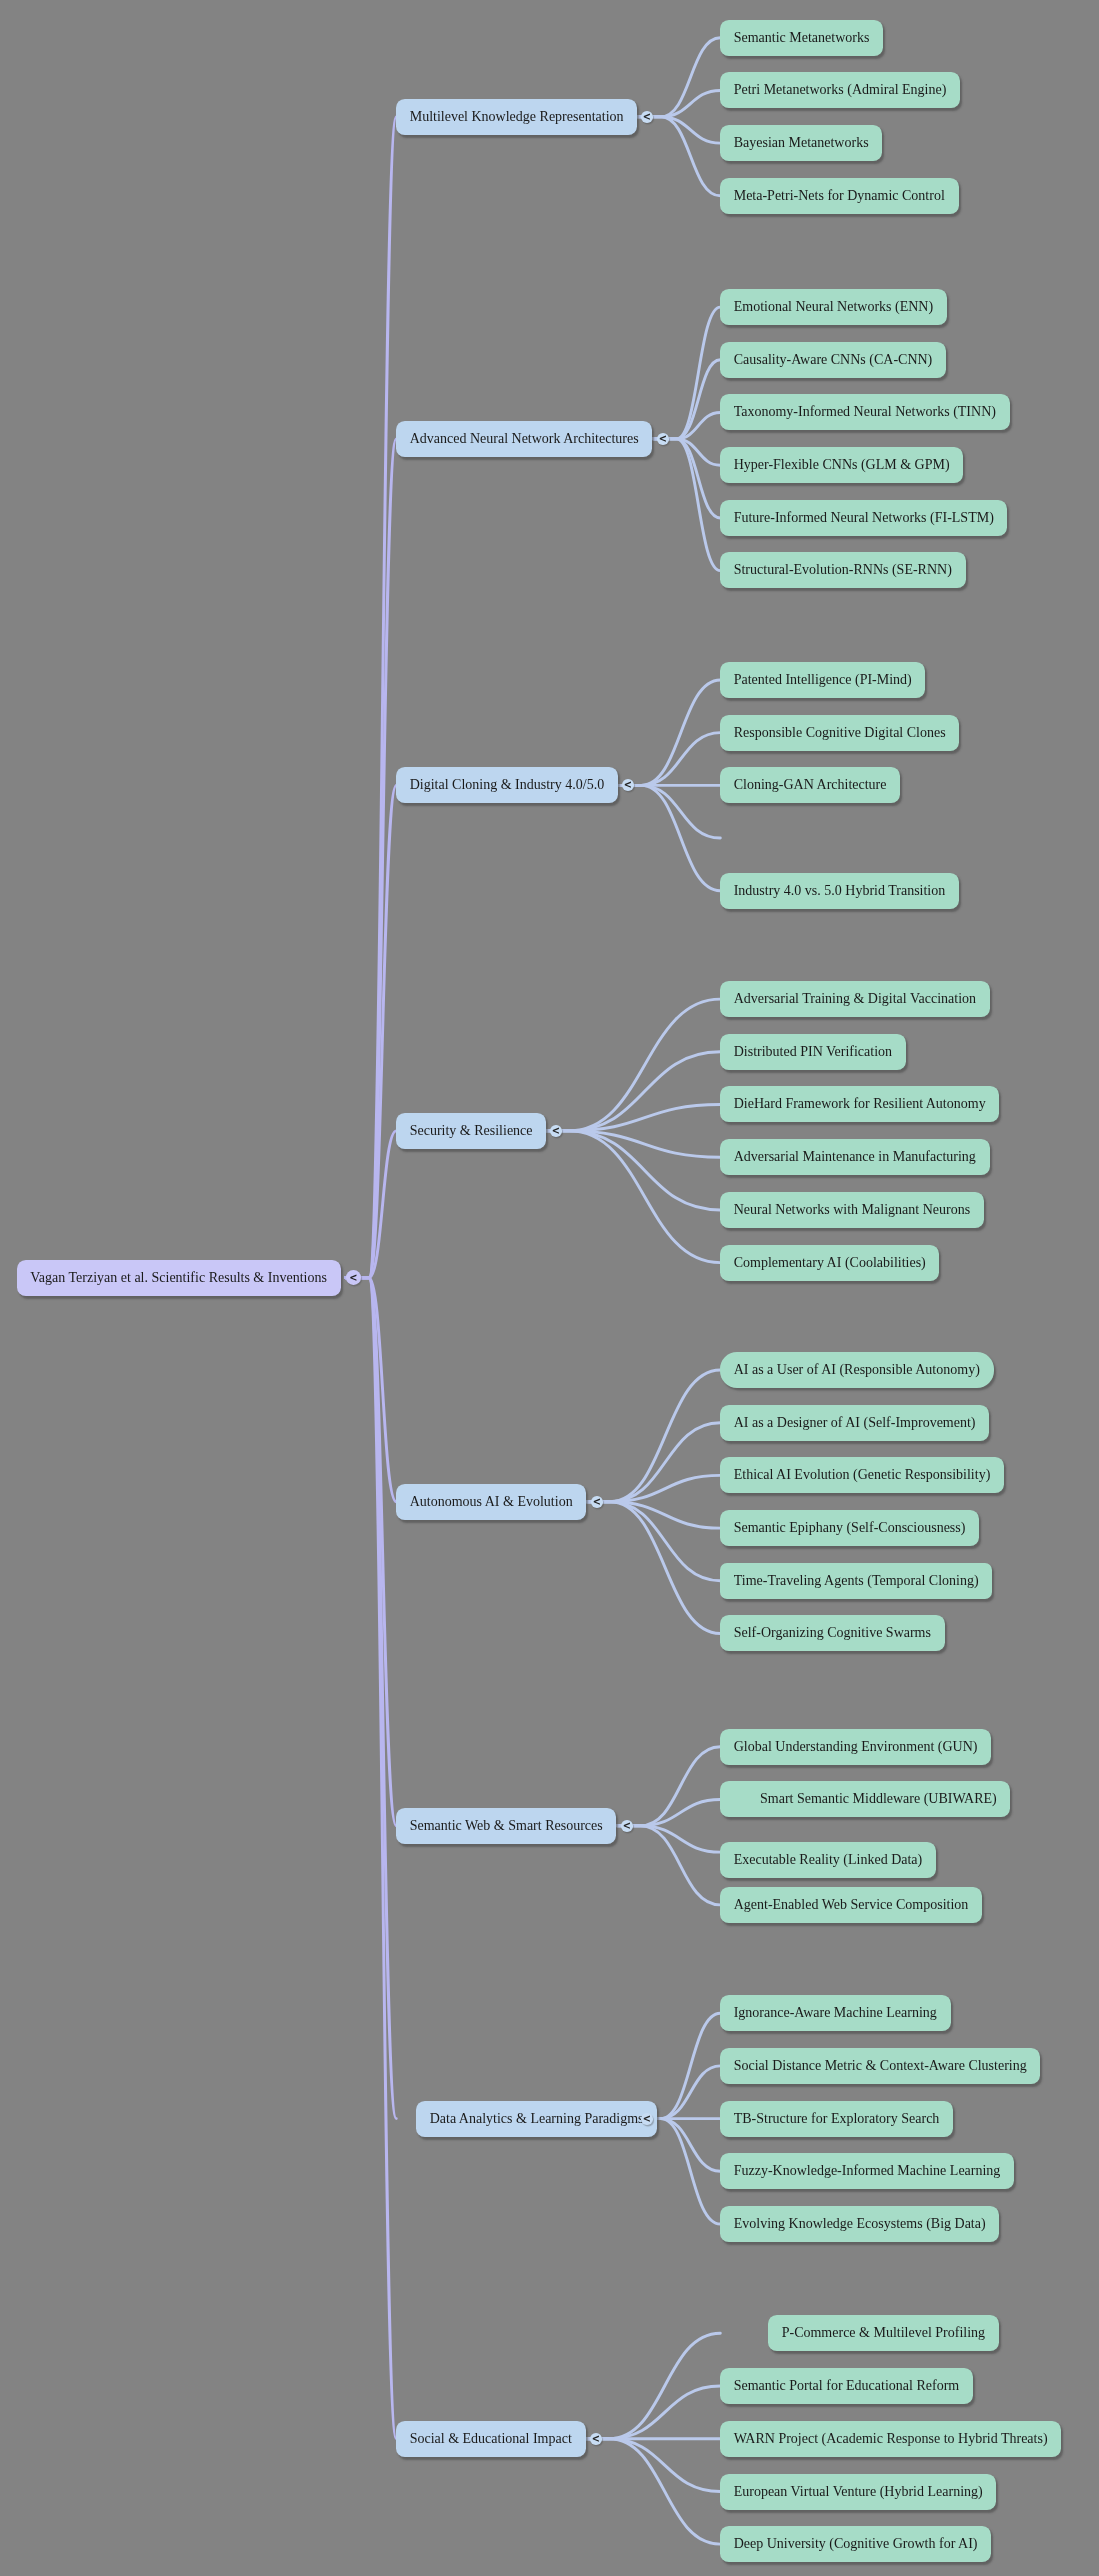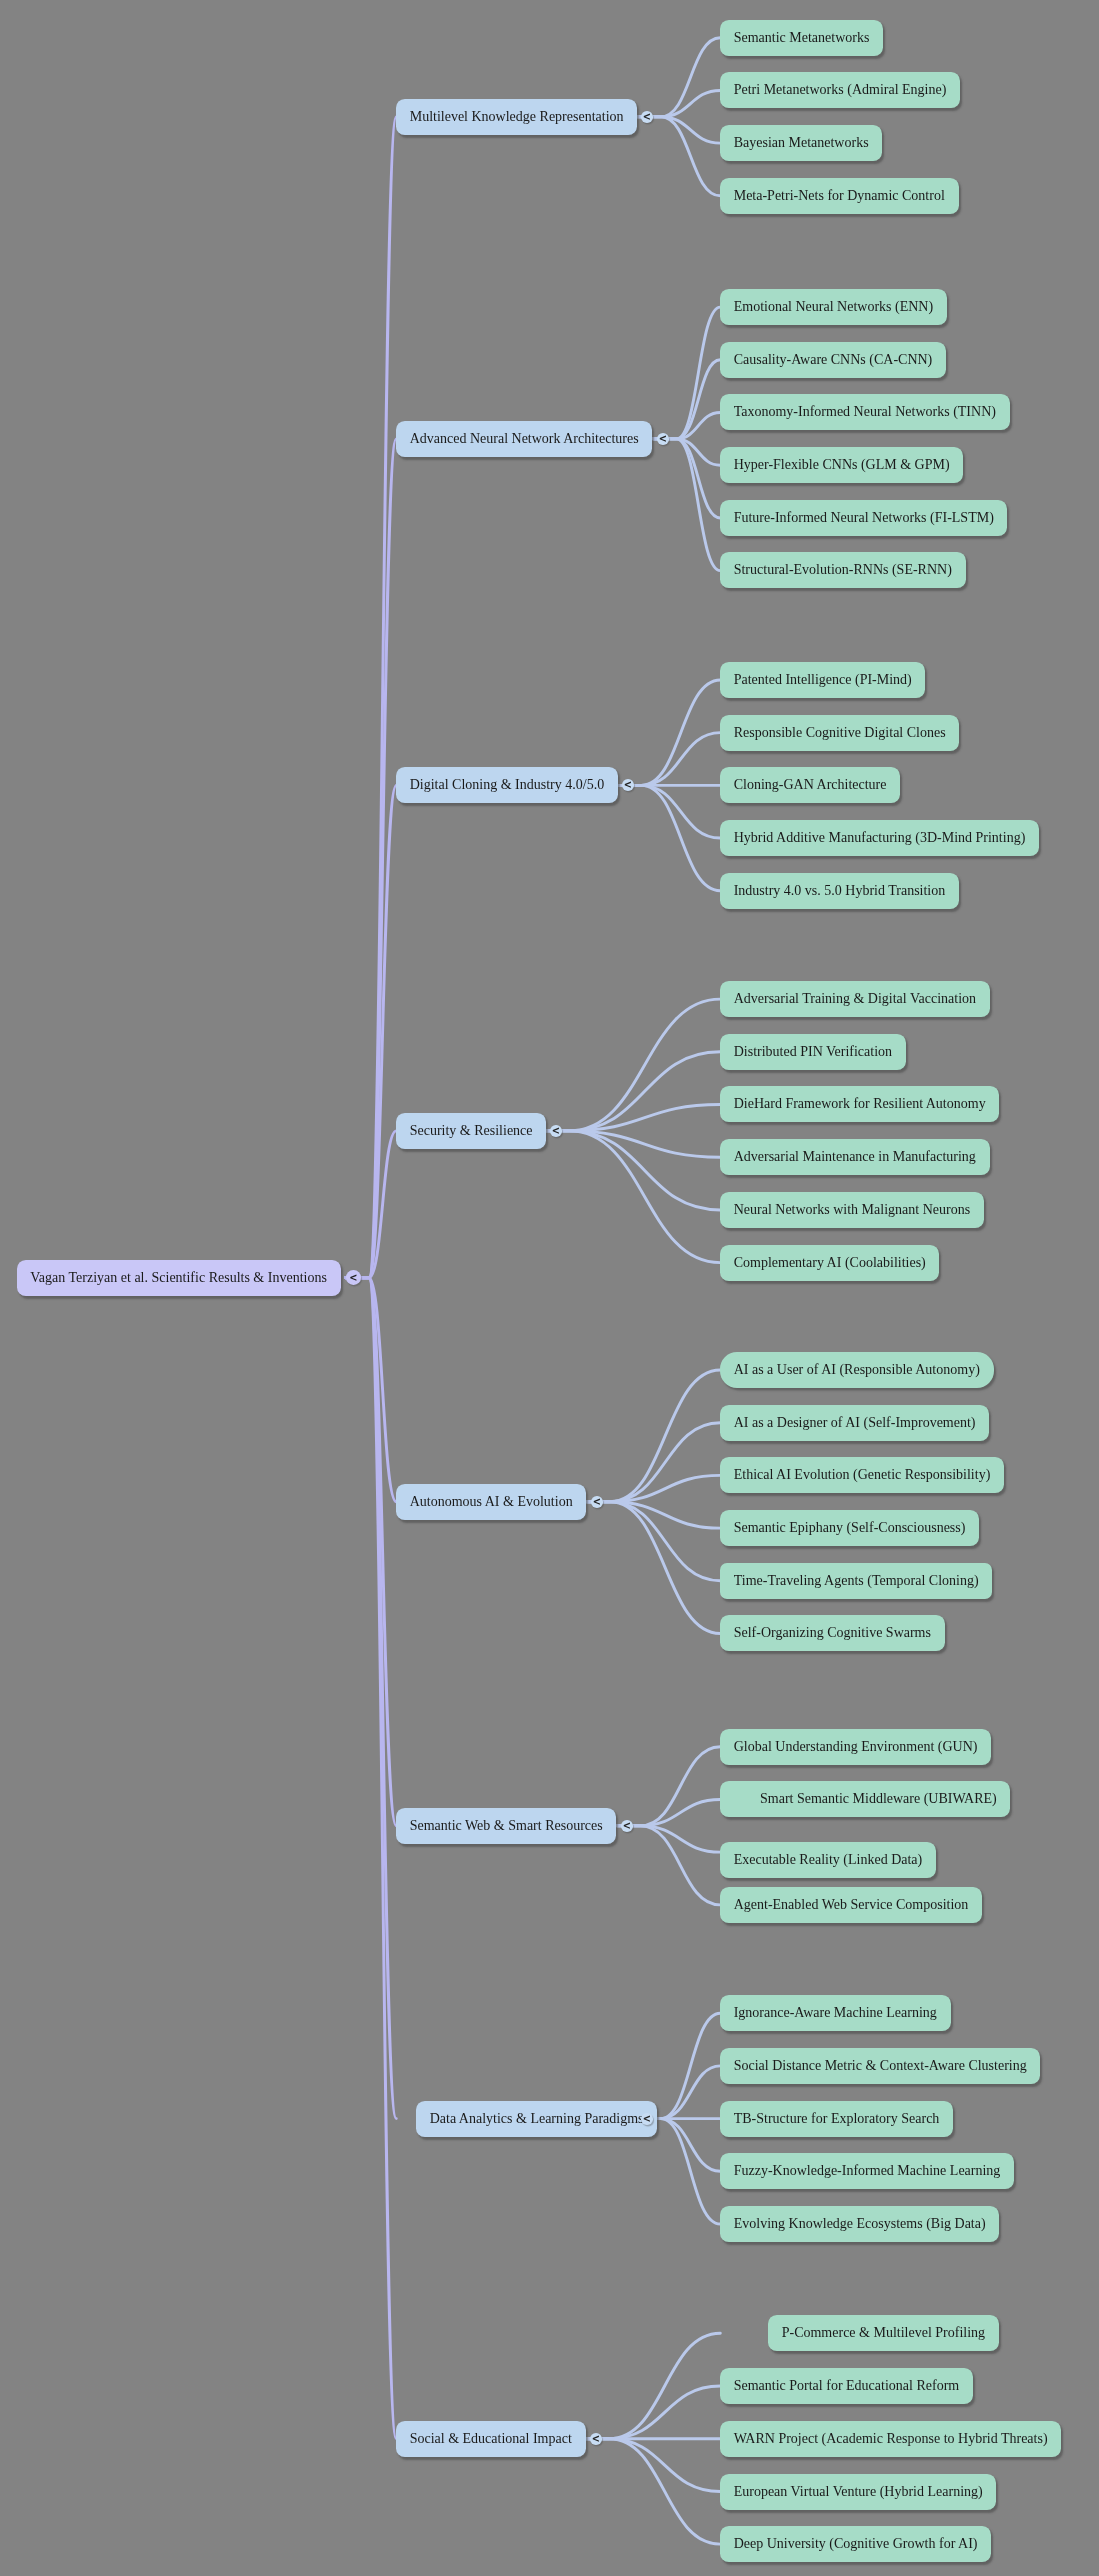--- a/index.html
+++ b/index.html
@@ -126,23 +126,20 @@
     </div>
     <div class="node topic-n" style="left: 720px; top: 662px;">
       <span class="lbl">Patented Intelligence (PI-Mind)</span>
     </div>
     <div class="node topic-n" style="left: 720px; top: 715px;">
       <span class="lbl">Responsible Cognitive Digital Clones</span>
     </div>
     <div class="node topic-n" style="left: 720px; top: 767px;">
       <span class="lbl">Cloning-GAN Architecture</span>
     </div>
-    <div class="node topic-n" style="left: 720px; top: 820px;">
-      <span class="lbl">Hybrid Additive Manufacturing (3D-Mind Printing)</span>
-    </div>
     <div class="node topic-n" style="left: 720px; top: 873px;">
       <span class="lbl">Industry 4.0 vs. 5.0 Hybrid Transition</span>
     </div>
     <div class="node branch-n" style="left: 396px; top: 1113px;">
       <span class="lbl">Security &amp; Resilience</span>
     </div>
     <div class="node topic-n" style="left: 720px; top: 981px;">
       <span class="lbl">Adversarial Training &amp; Digital Vaccination</span>
     </div>
     <div class="node topic-n" style="left: 720px; top: 1034px;">

